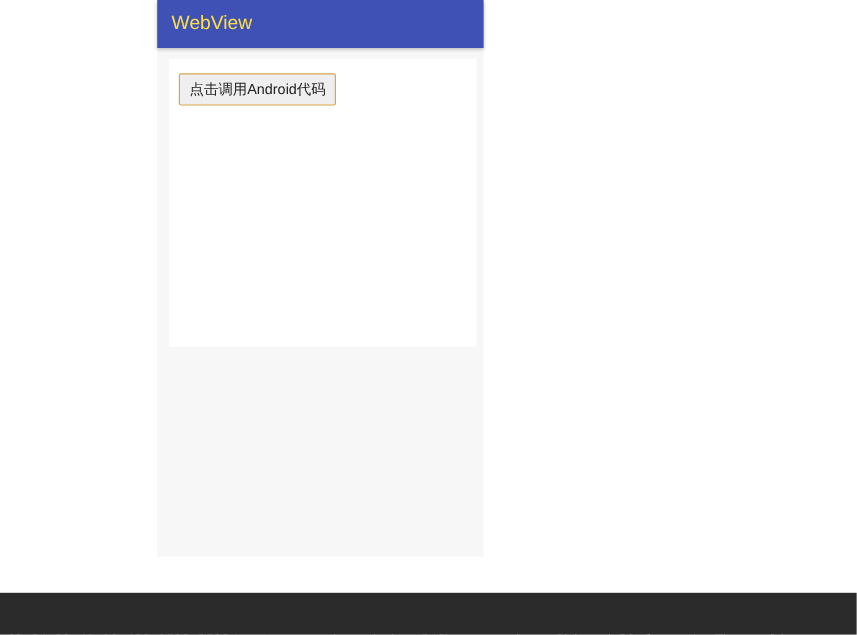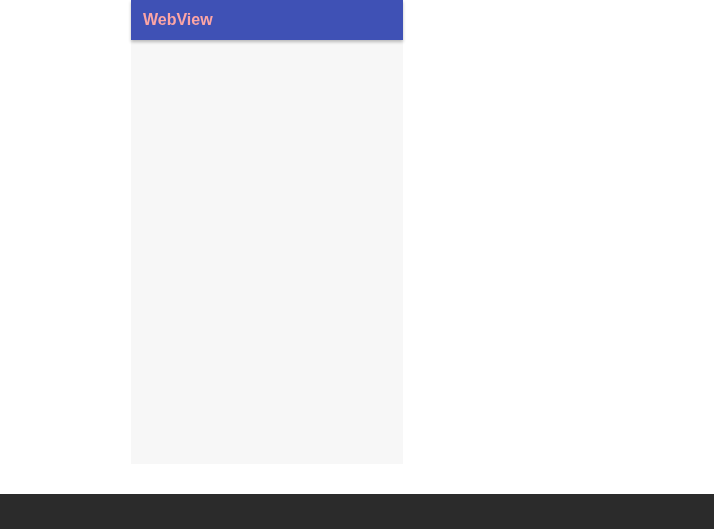--- a/index.html
+++ b/index.html
@@ -22,23 +22,23 @@
   .app-bar {
     width: 100%;
     height: 40px;
     background: #3f51b5;
     display: flex;
     align-items: center;
     padding: 0 12px;
     box-shadow: 0 2px 3px rgba(0,0,0,0.25);
   }
   .app-bar-title {
-    color: #fca5a5;
+    color: #fde047;
     font-size: 16px;
-    font-weight: 700;
+    font-weight: 400;
   }
   .webview-area {
     position: absolute;
     left: 10px;
     top: 49px;
     width: 256px;
     height: 240px;
     background: #ffffff;
   }
   .js-button {
@@ -73,18 +73,21 @@
   .log-line { display: block; }
 </style>
 </head>
 <body>
 
 <div class="phone-frame">
   <div class="app-bar">
     <span class="app-bar-title">WebView</span>
   </div>
 
+  <div class="webview-area">
+    <button class="js-button">点击调用Android代码</button>
+  </div>
 </div>
 
 <div class="logcat">
   <span class="log-line">03-04 22:41:10.400 1522-1522/scut.carson_ho.webview I/Choreographer: Skipped 38 frames!  The applica</span>
   
 </div>
 
 </body></html>

